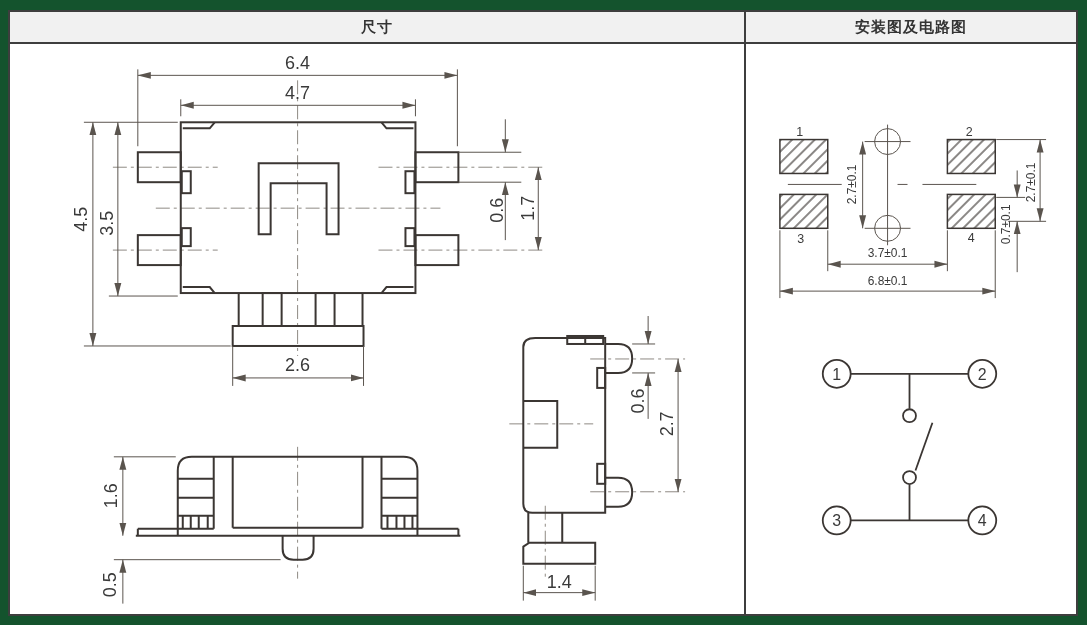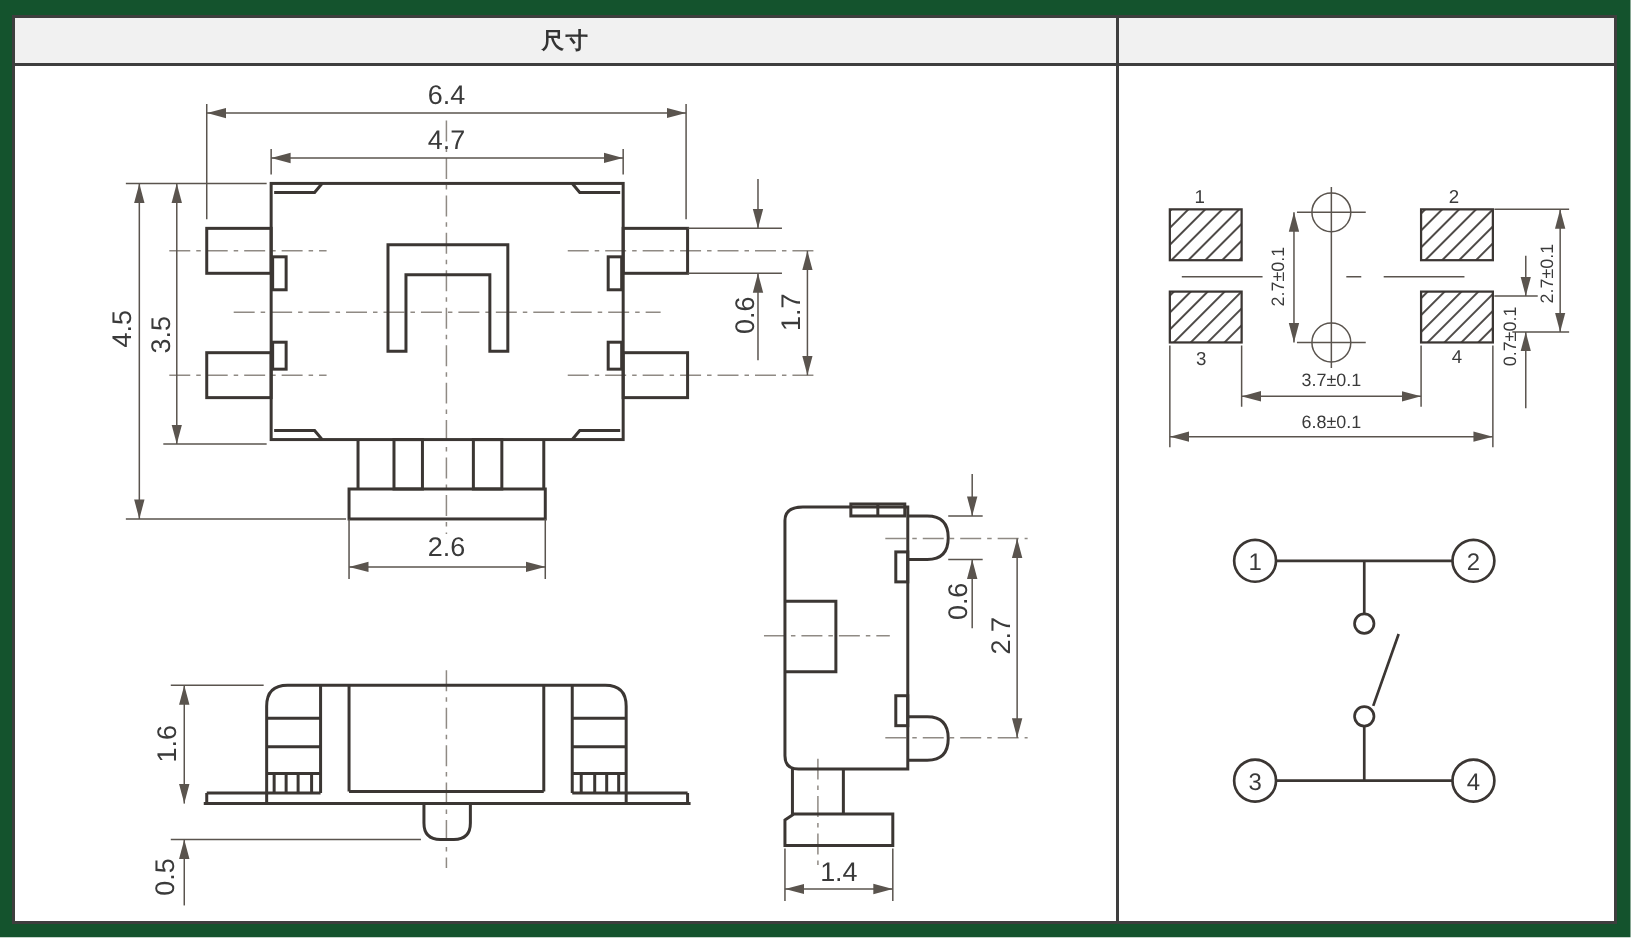--- a/index.html
+++ b/index.html
@@ -31,20 +31,23 @@
 </head>
 <body>
 
 <div class="page">
   <div class="sheet">
 
     <div class="hdr">
       <div class="hcell l">
         <span>尺寸</span>
       </div>
+      <div class="hcell r">
+        <span>安装图及电路图</span>
+      </div>
     </div>
 
     <div class="bodyrow">
 
       <div class="cell l">
         <svg width="734" height="568" viewBox="0 0 735 568">
           <defs>
             <marker id="aL" viewBox="0 0 12 8" refX="12" refY="4" markerWidth="13" markerHeight="9" orient="auto-start-reverse">
               <path d="M0,0.8 L12,4 L0,7.2 Z" fill="#5a544e"></path>
             </marker>

